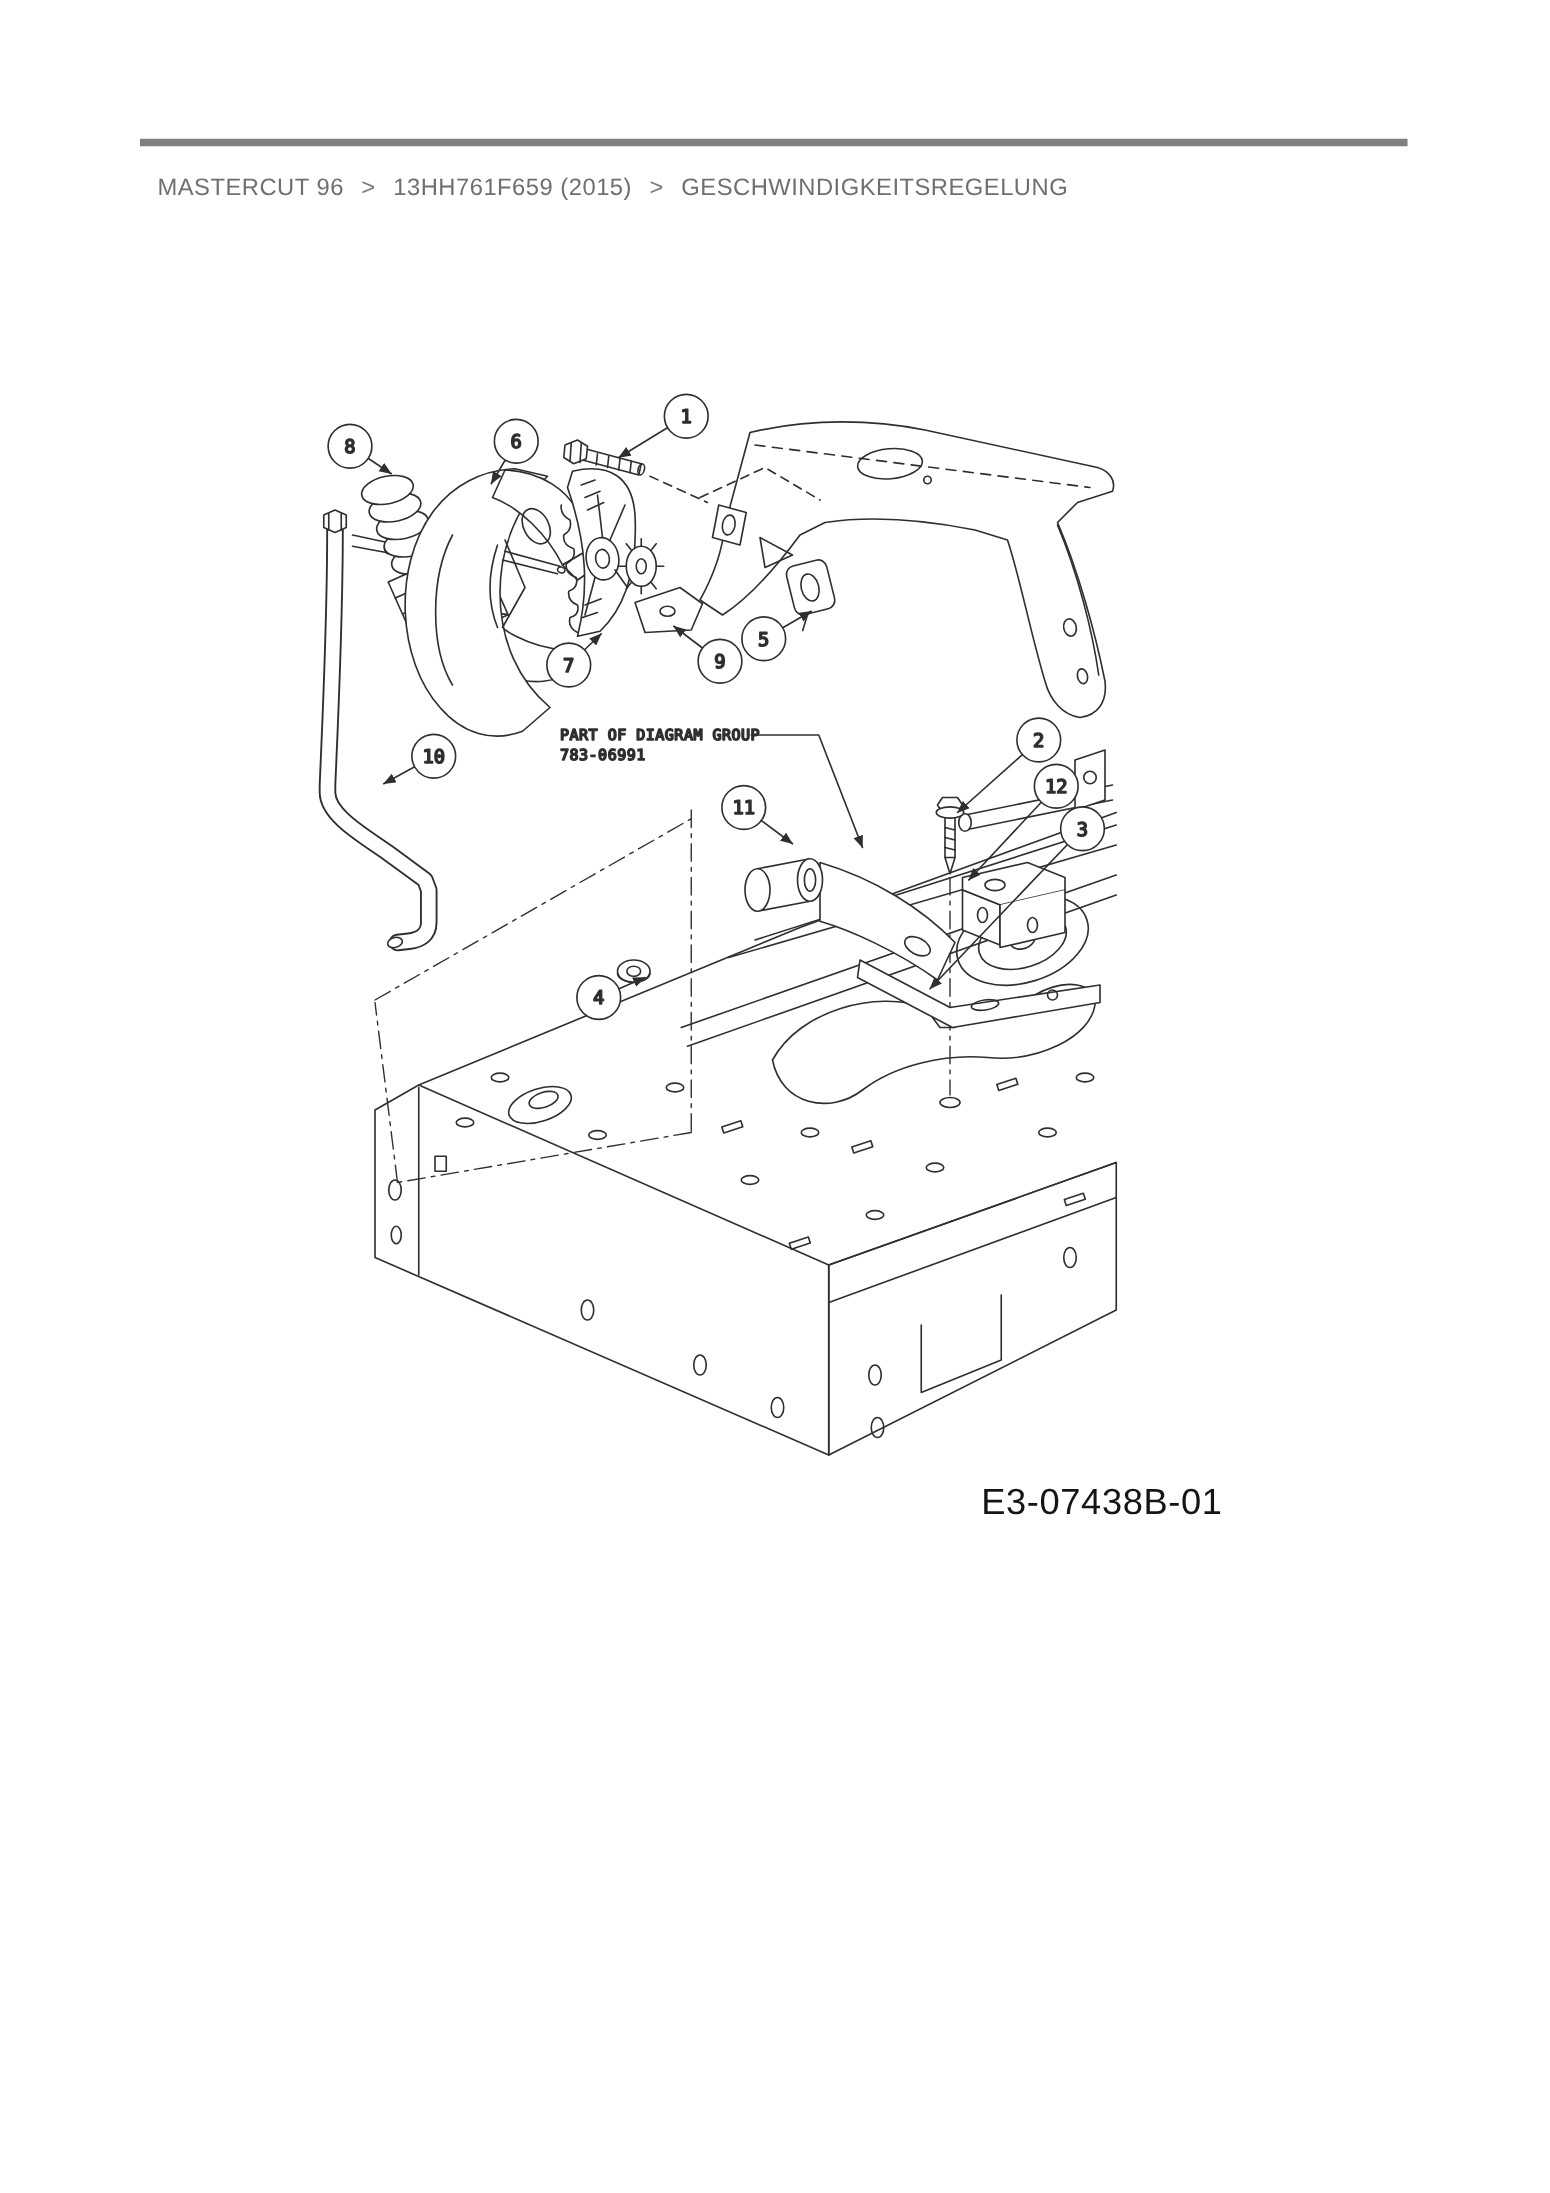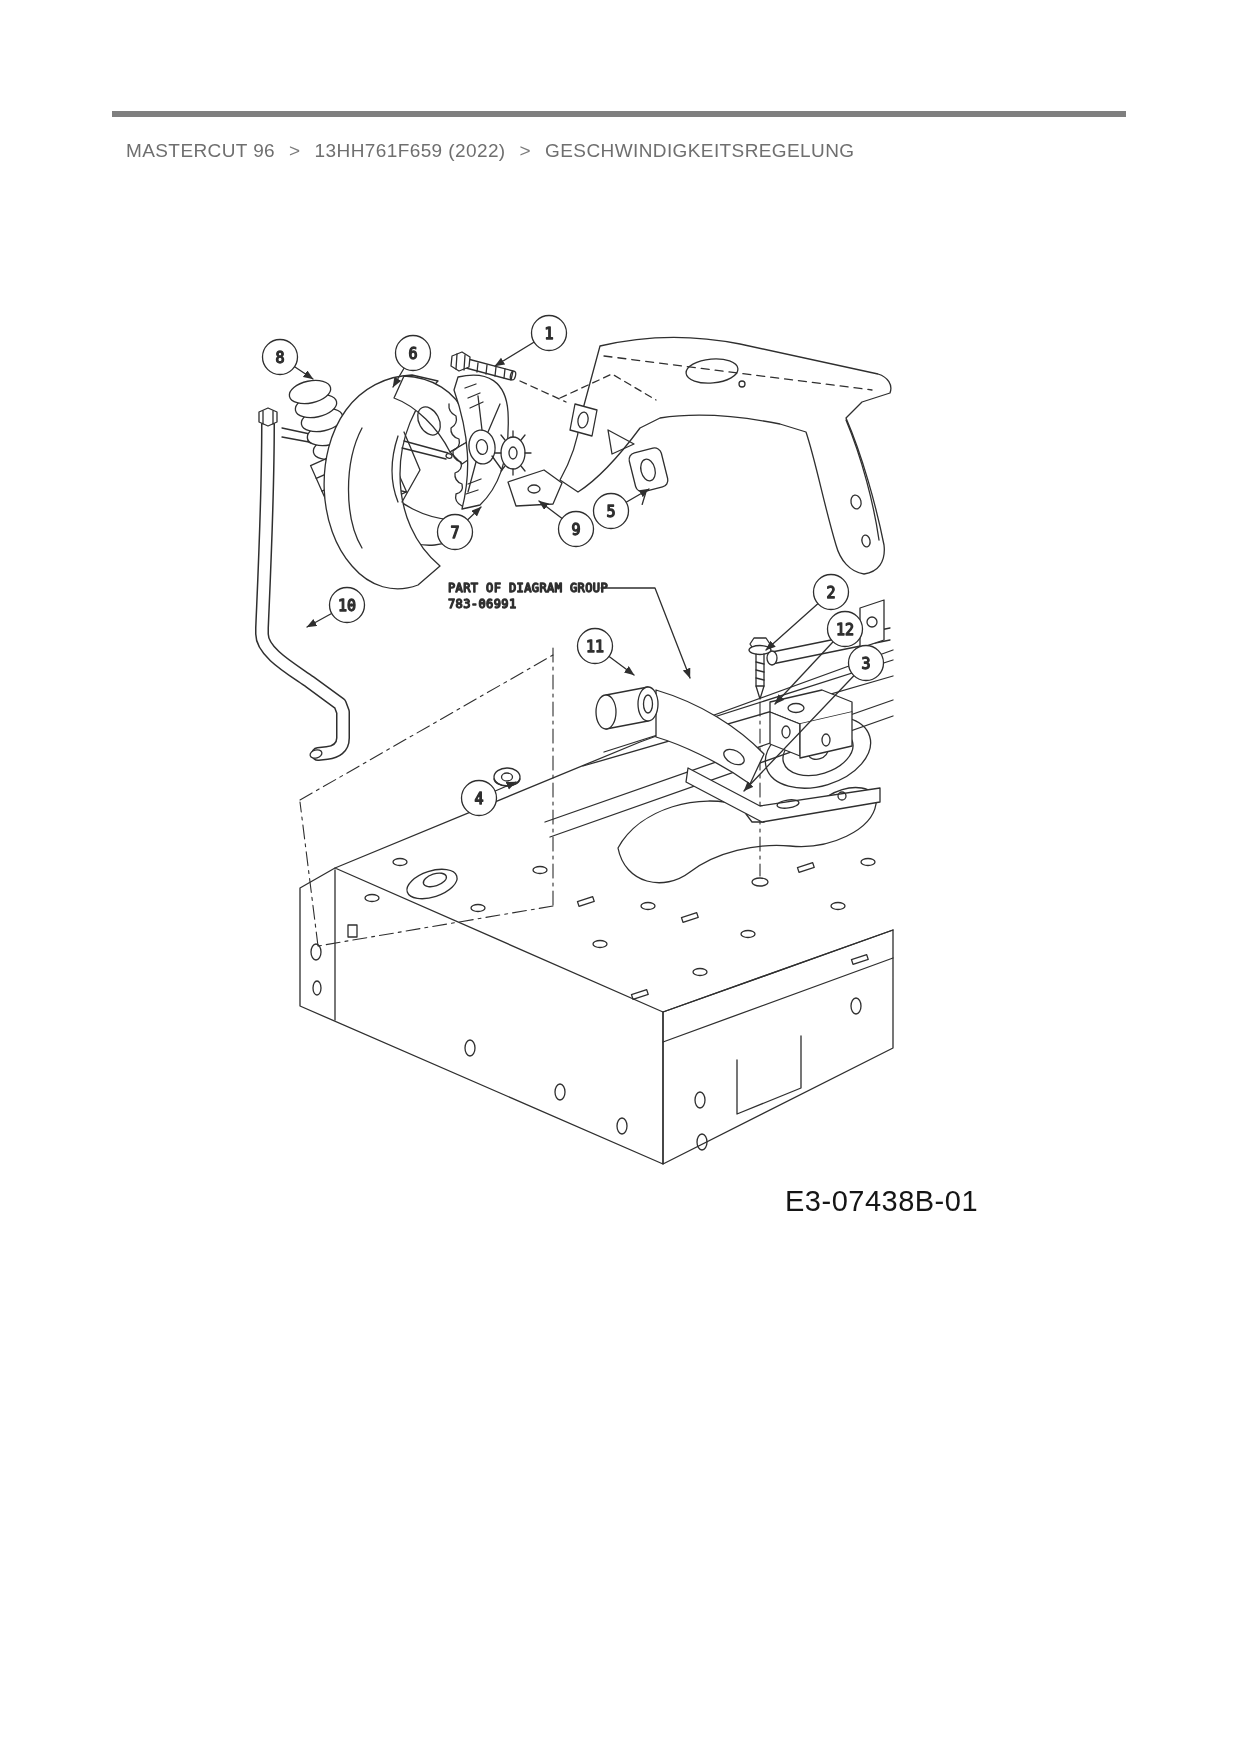--- a/index.html
+++ b/index.html
@@ -23,21 +23,21 @@
   svg .co-num{font-size:15px;}
   svg .note-txt{font-size:12px;letter-spacing:0.4px;fill:#333;}
   svg .fig-code{font-family:"Liberation Sans", sans-serif;font-size:29px;fill:#151515;letter-spacing:0.5px;}
 </style>
 </head>
 <body>
 
 <div class="top-rule"></div>
 
 <nav class="breadcrumb">
-  <a class="bc-item">MASTERCUT 96</a><span class="sep">&gt;</span><a class="bc-item">13HH761F659 (2022)</a><span class="sep">&gt;</span><span class="bc-item">GESCHWINDIGKEITSREGELUNG</span>
+  <a class="bc-item">MASTERCUT 96</a><span class="sep">&gt;</span><a class="bc-item">13HH761F659 (2015)</a><span class="sep">&gt;</span><span class="bc-item">GESCHWINDIGKEITSREGELUNG</span>
 </nav>
 
 <div class="figure">
 <svg width="1240" height="1754" viewBox="0 0 1240 1754" xmlns="http://www.w3.org/2000/svg">
   <defs>
     <marker id="arw" markerWidth="11" markerHeight="9" refX="9.5" refY="4" orient="auto" markerUnits="userSpaceOnUse">
       <path d="M0,0 L10,4 L0,8 Z" fill="#2f2f2f"></path>
     </marker>
   </defs>
 

